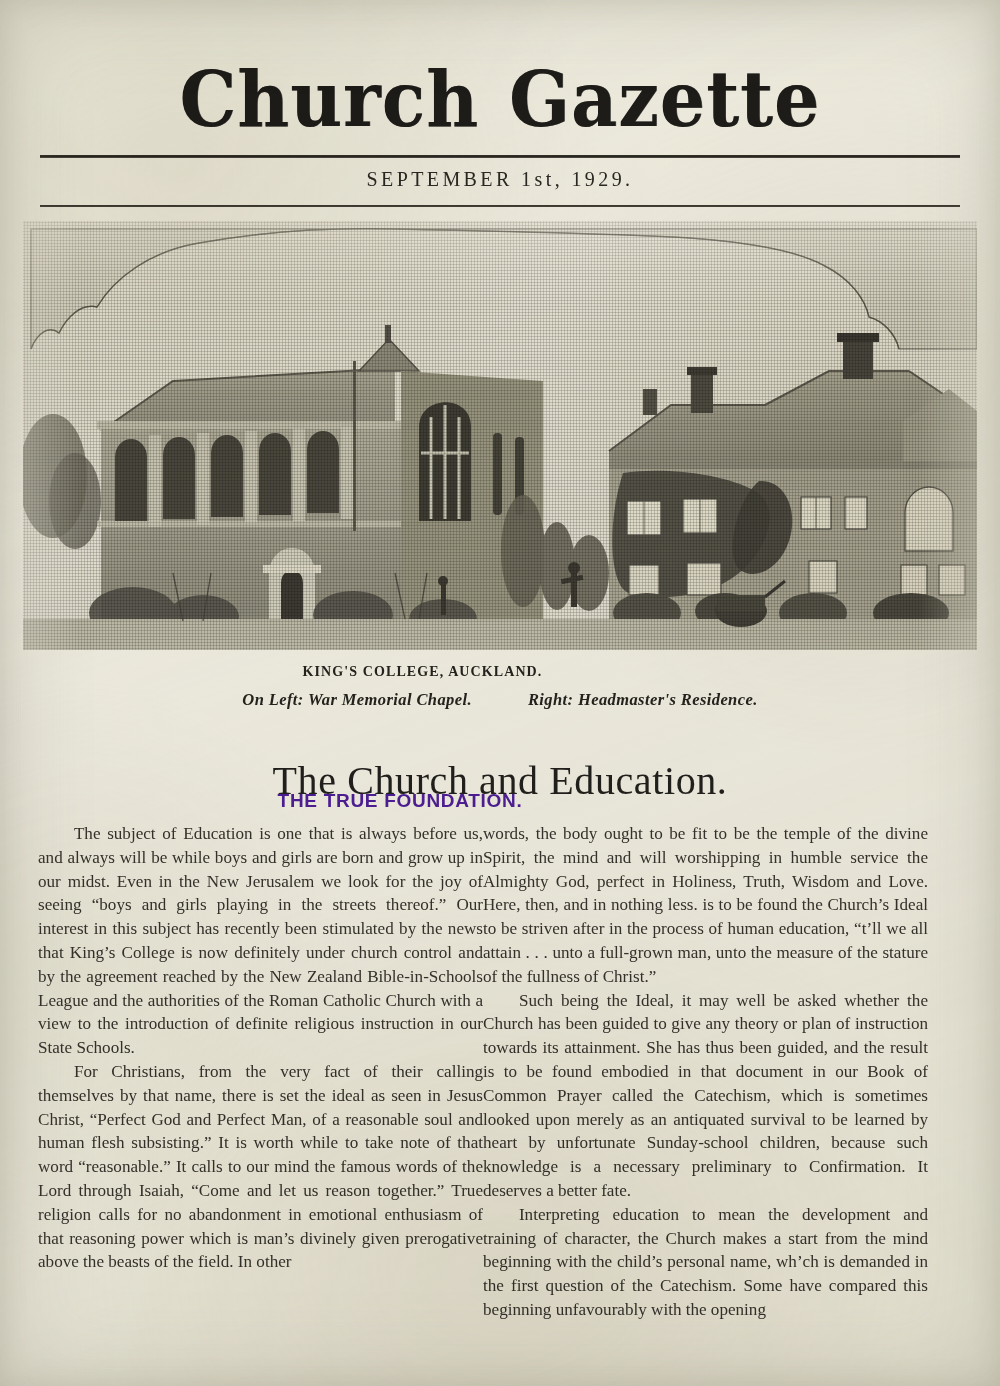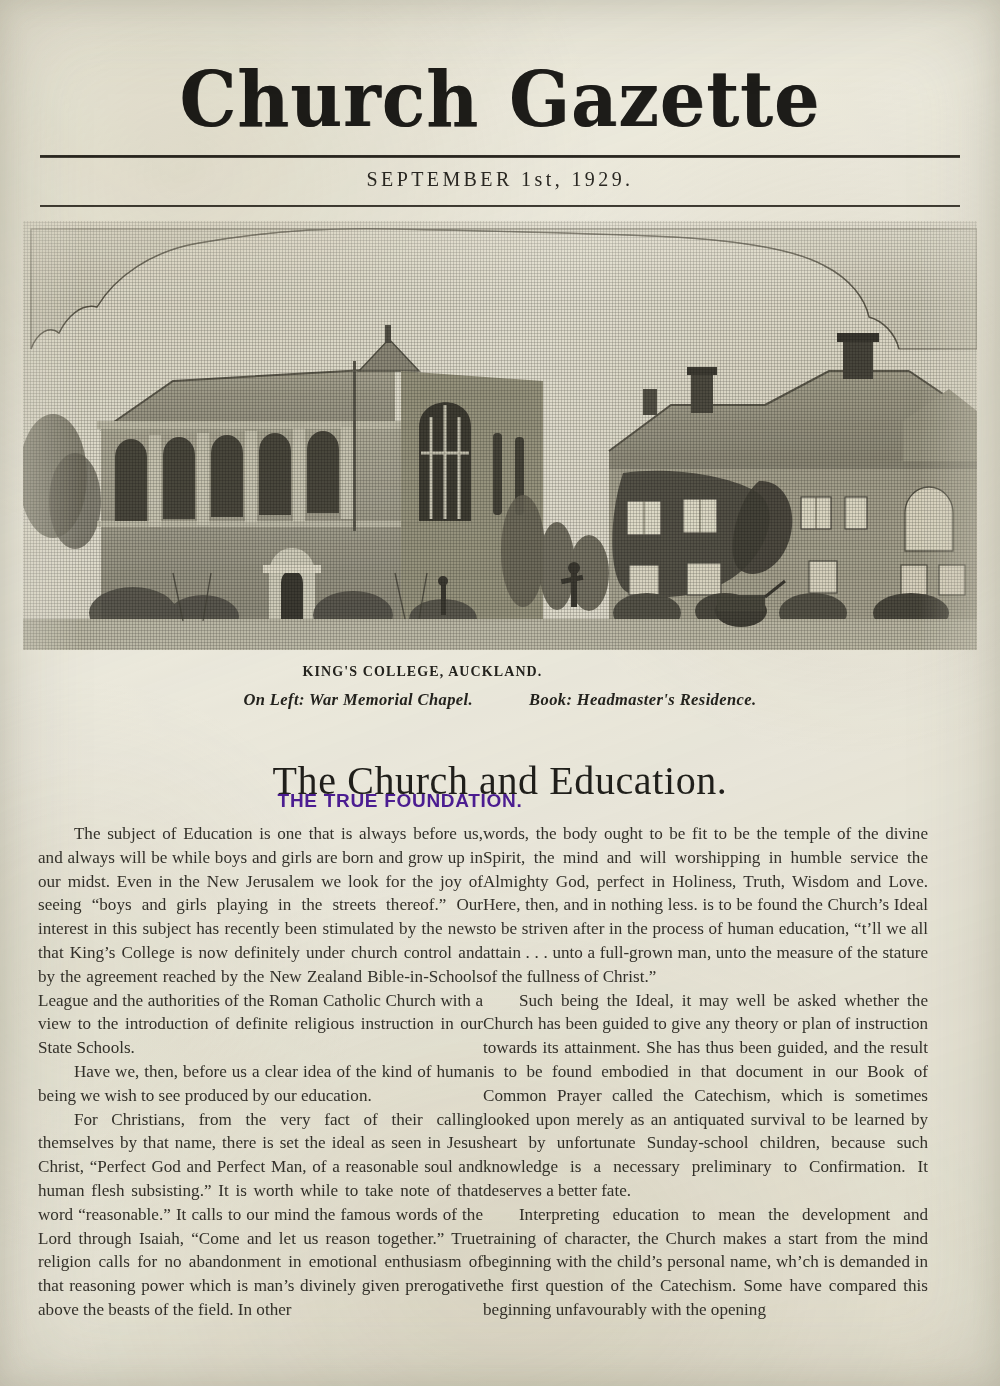--- a/index.html
+++ b/index.html
@@ -381,30 +381,29 @@
         <line x1="404" y1="352" x2="396" y2="398"></line>
       </g>
     </svg>
     <div class="halftone"></div>
     <div class="photo-fade"></div>
   </div>
 
   <div class="caption-main">KING'S COLLEGE, AUCKLAND.</div>
   <div class="caption-sub">
     <span>On Left: War Memorial Chapel.</span>
-    <span>Book: Headmaster's Residence.</span>
+    <span>Right: Headmaster's Residence.</span>
   </div>
 
   <div class="headline">The Church and Education.</div>
   <div class="subhead">THE TRUE FOUNDATION.</div>
 
   <div class="columns">
     <div class="col">
       <p>The subject of Education is one that is always before us, and always will be while boys and girls are born and grow up in our midst. Even in the New Jerusalem we look for the joy of seeing “boys and girls playing in the streets thereof.” Our interest in this subject has recently been stimulated by the news that King’s College is now definitely under church control and by the agreement reached by the New Zealand Bible-in-Schools League and the authorities of the Roman Catholic Church with a view to the introduction of definite religious instruction in our State Schools.</p>
-      <p>Have we, then, before us a clear idea of the kind of human being we wish to see produced by our education.</p>
       <p>For Christians, from the very fact of their calling themselves by that name, there is set the ideal as seen in Jesus Christ, “Perfect God and Perfect Man, of a reasonable soul and human flesh subsisting.” It is worth while to take note of that word “reasonable.” It calls to our mind the famous words of the Lord through Isaiah, “Come and let us reason together.” True religion calls for no abandonment in emotional enthusiasm of that reasoning power which is man’s divinely given prerogative above the beasts of the field. In other</p>
     </div>
     <div class="col">
       <p class="cont">words, the body ought to be fit to be the temple of the divine Spirit, the mind and will worshipping in humble service the Almighty God, perfect in Holiness, Truth, Wisdom and Love. Here, then, and in nothing less. is to be found the Church’s Ideal to be striven after in the process of human education, “t’ll we all attain . . . unto a full-grown man, unto the measure of the stature of the fullness of Christ.”</p>
       <p>Such being the Ideal, it may well be asked whether the Church has been guided to give any theory or plan of instruction towards its attainment. She has thus been guided, and the result is to be found embodied in that document in our Book of Common Prayer called the Catechism, which is sometimes looked upon merely as an antiquated survival to be learned by heart by unfortunate Sunday-school children, because such knowledge is a necessary preliminary to Confirmation. It deserves a better fate.</p>
       <p>Interpreting education to mean the development and training of character, the Church makes a start from the mind beginning with the child’s personal name, wh’ch is demanded in the first question of the Catechism. Some have compared this beginning unfavourably with the opening</p>
     </div>
   </div>
 
   <div class="paper-grain"></div>

